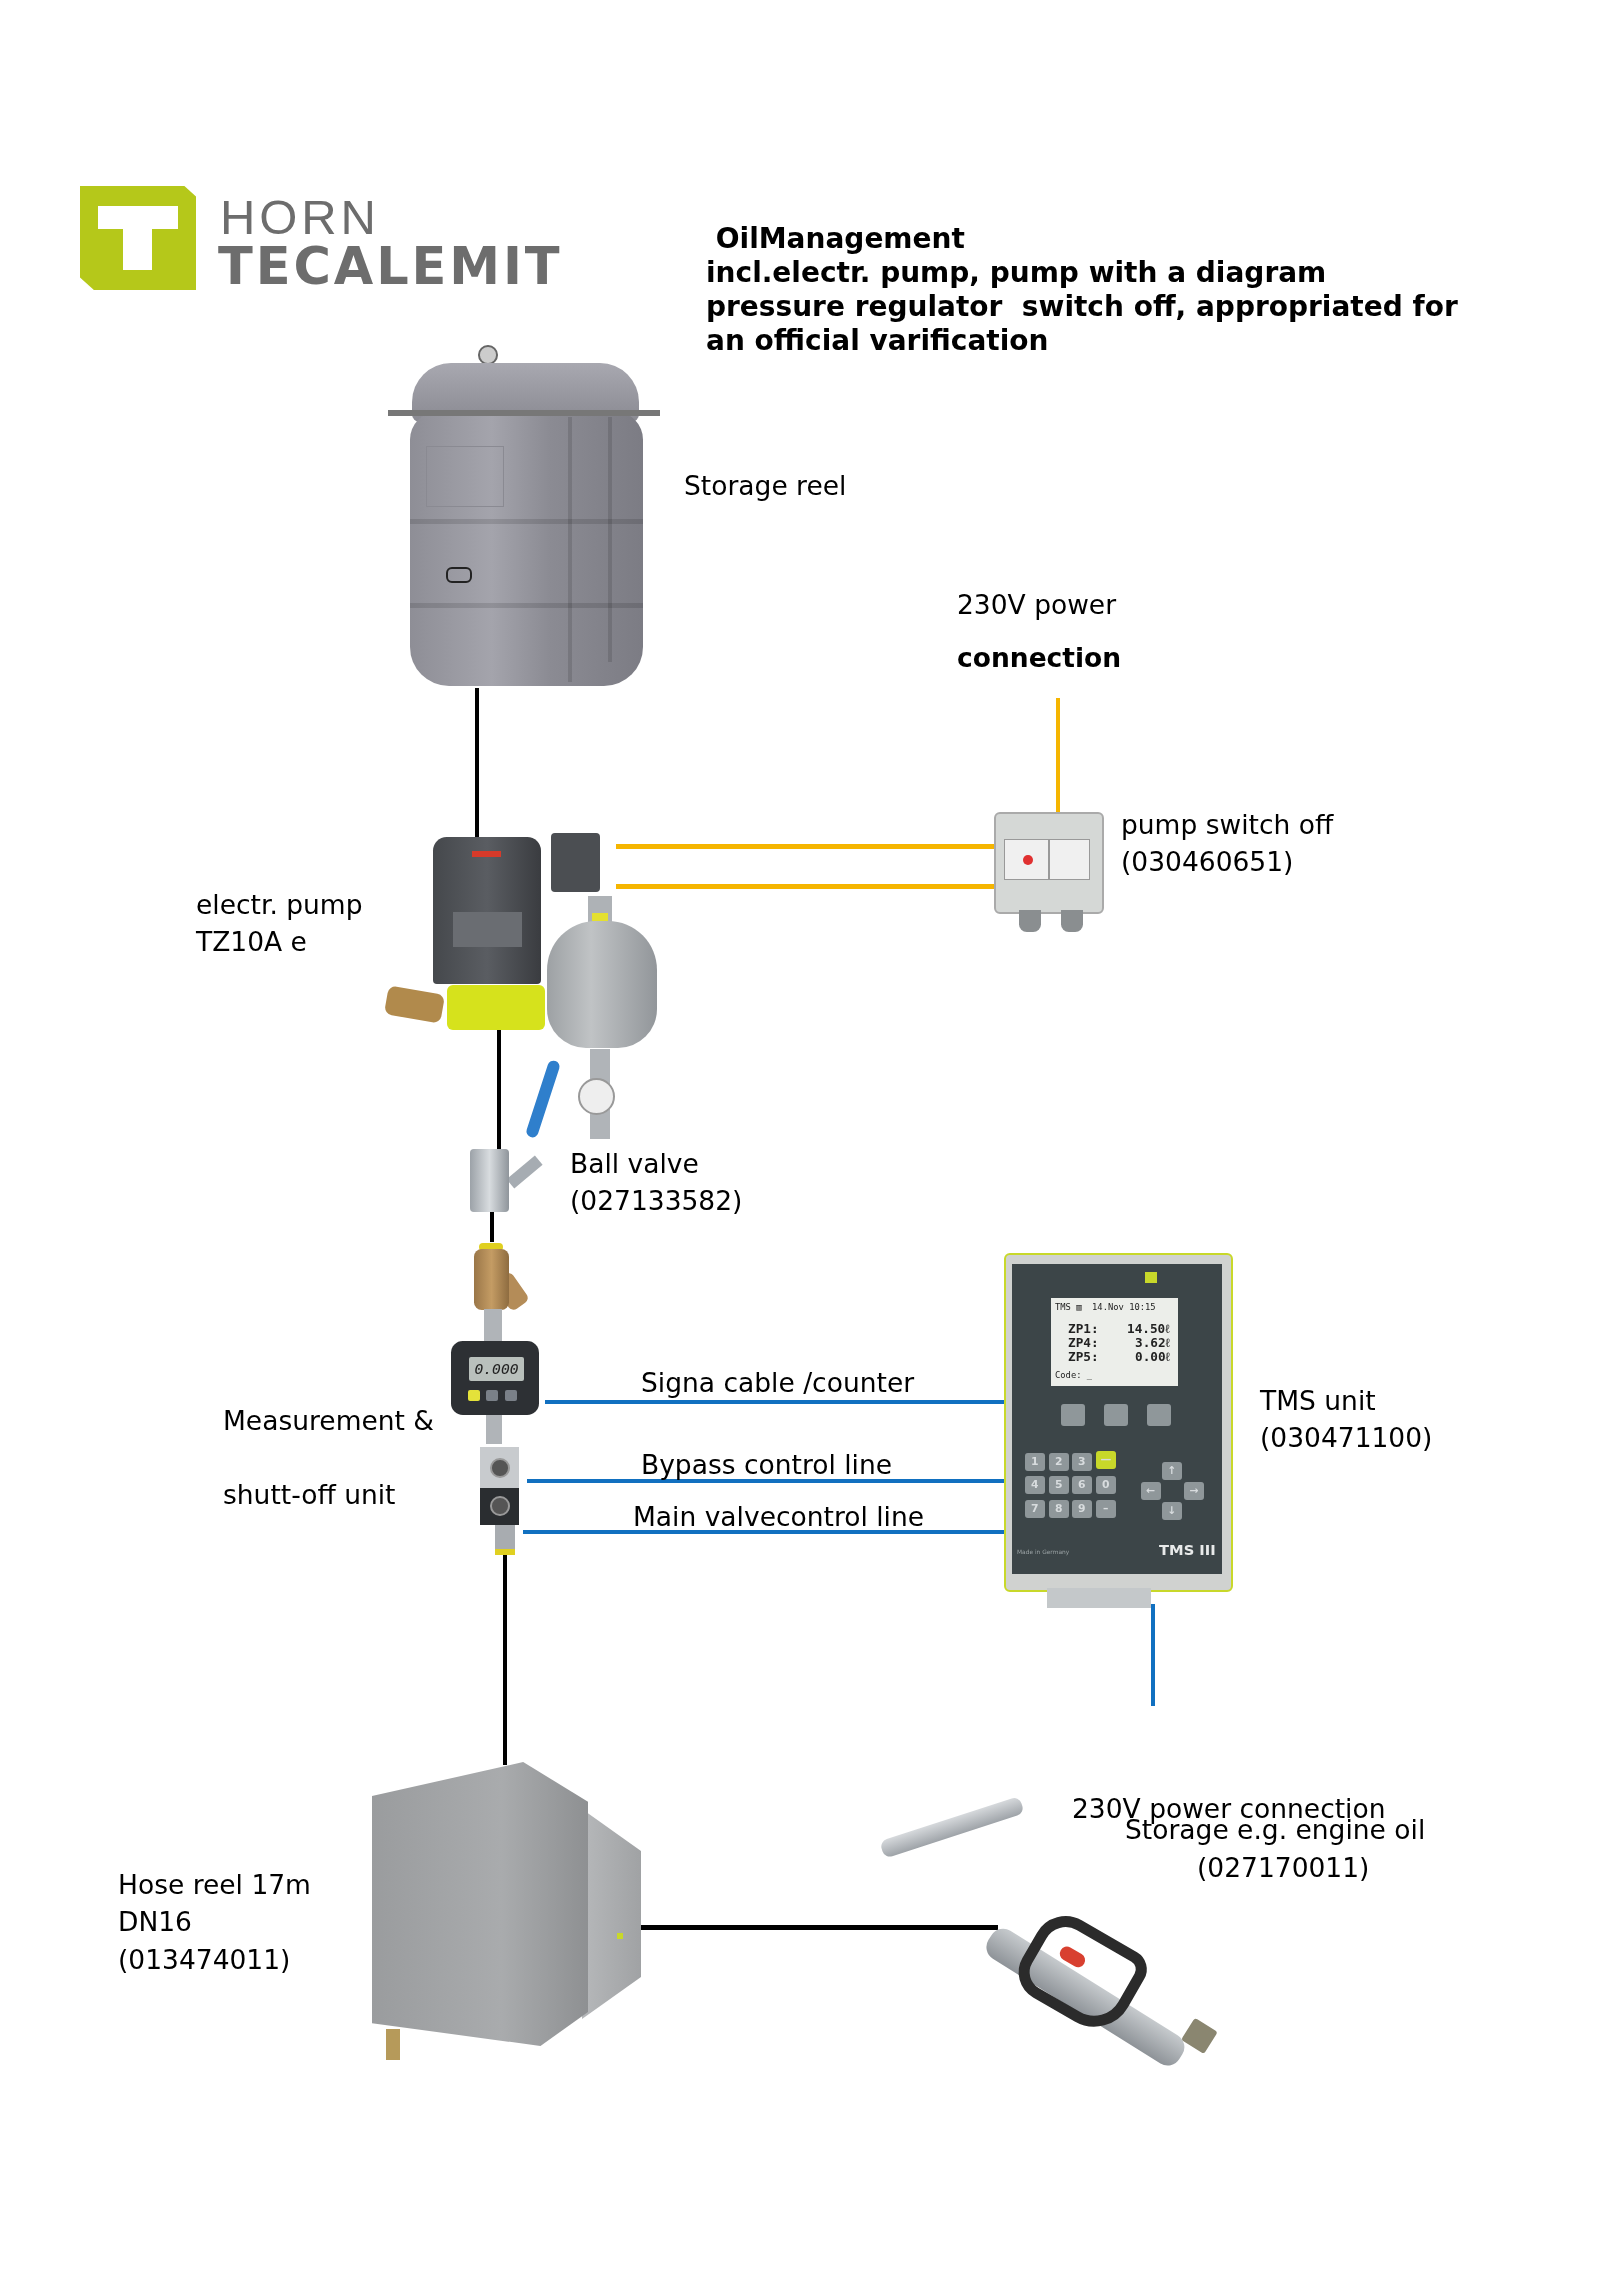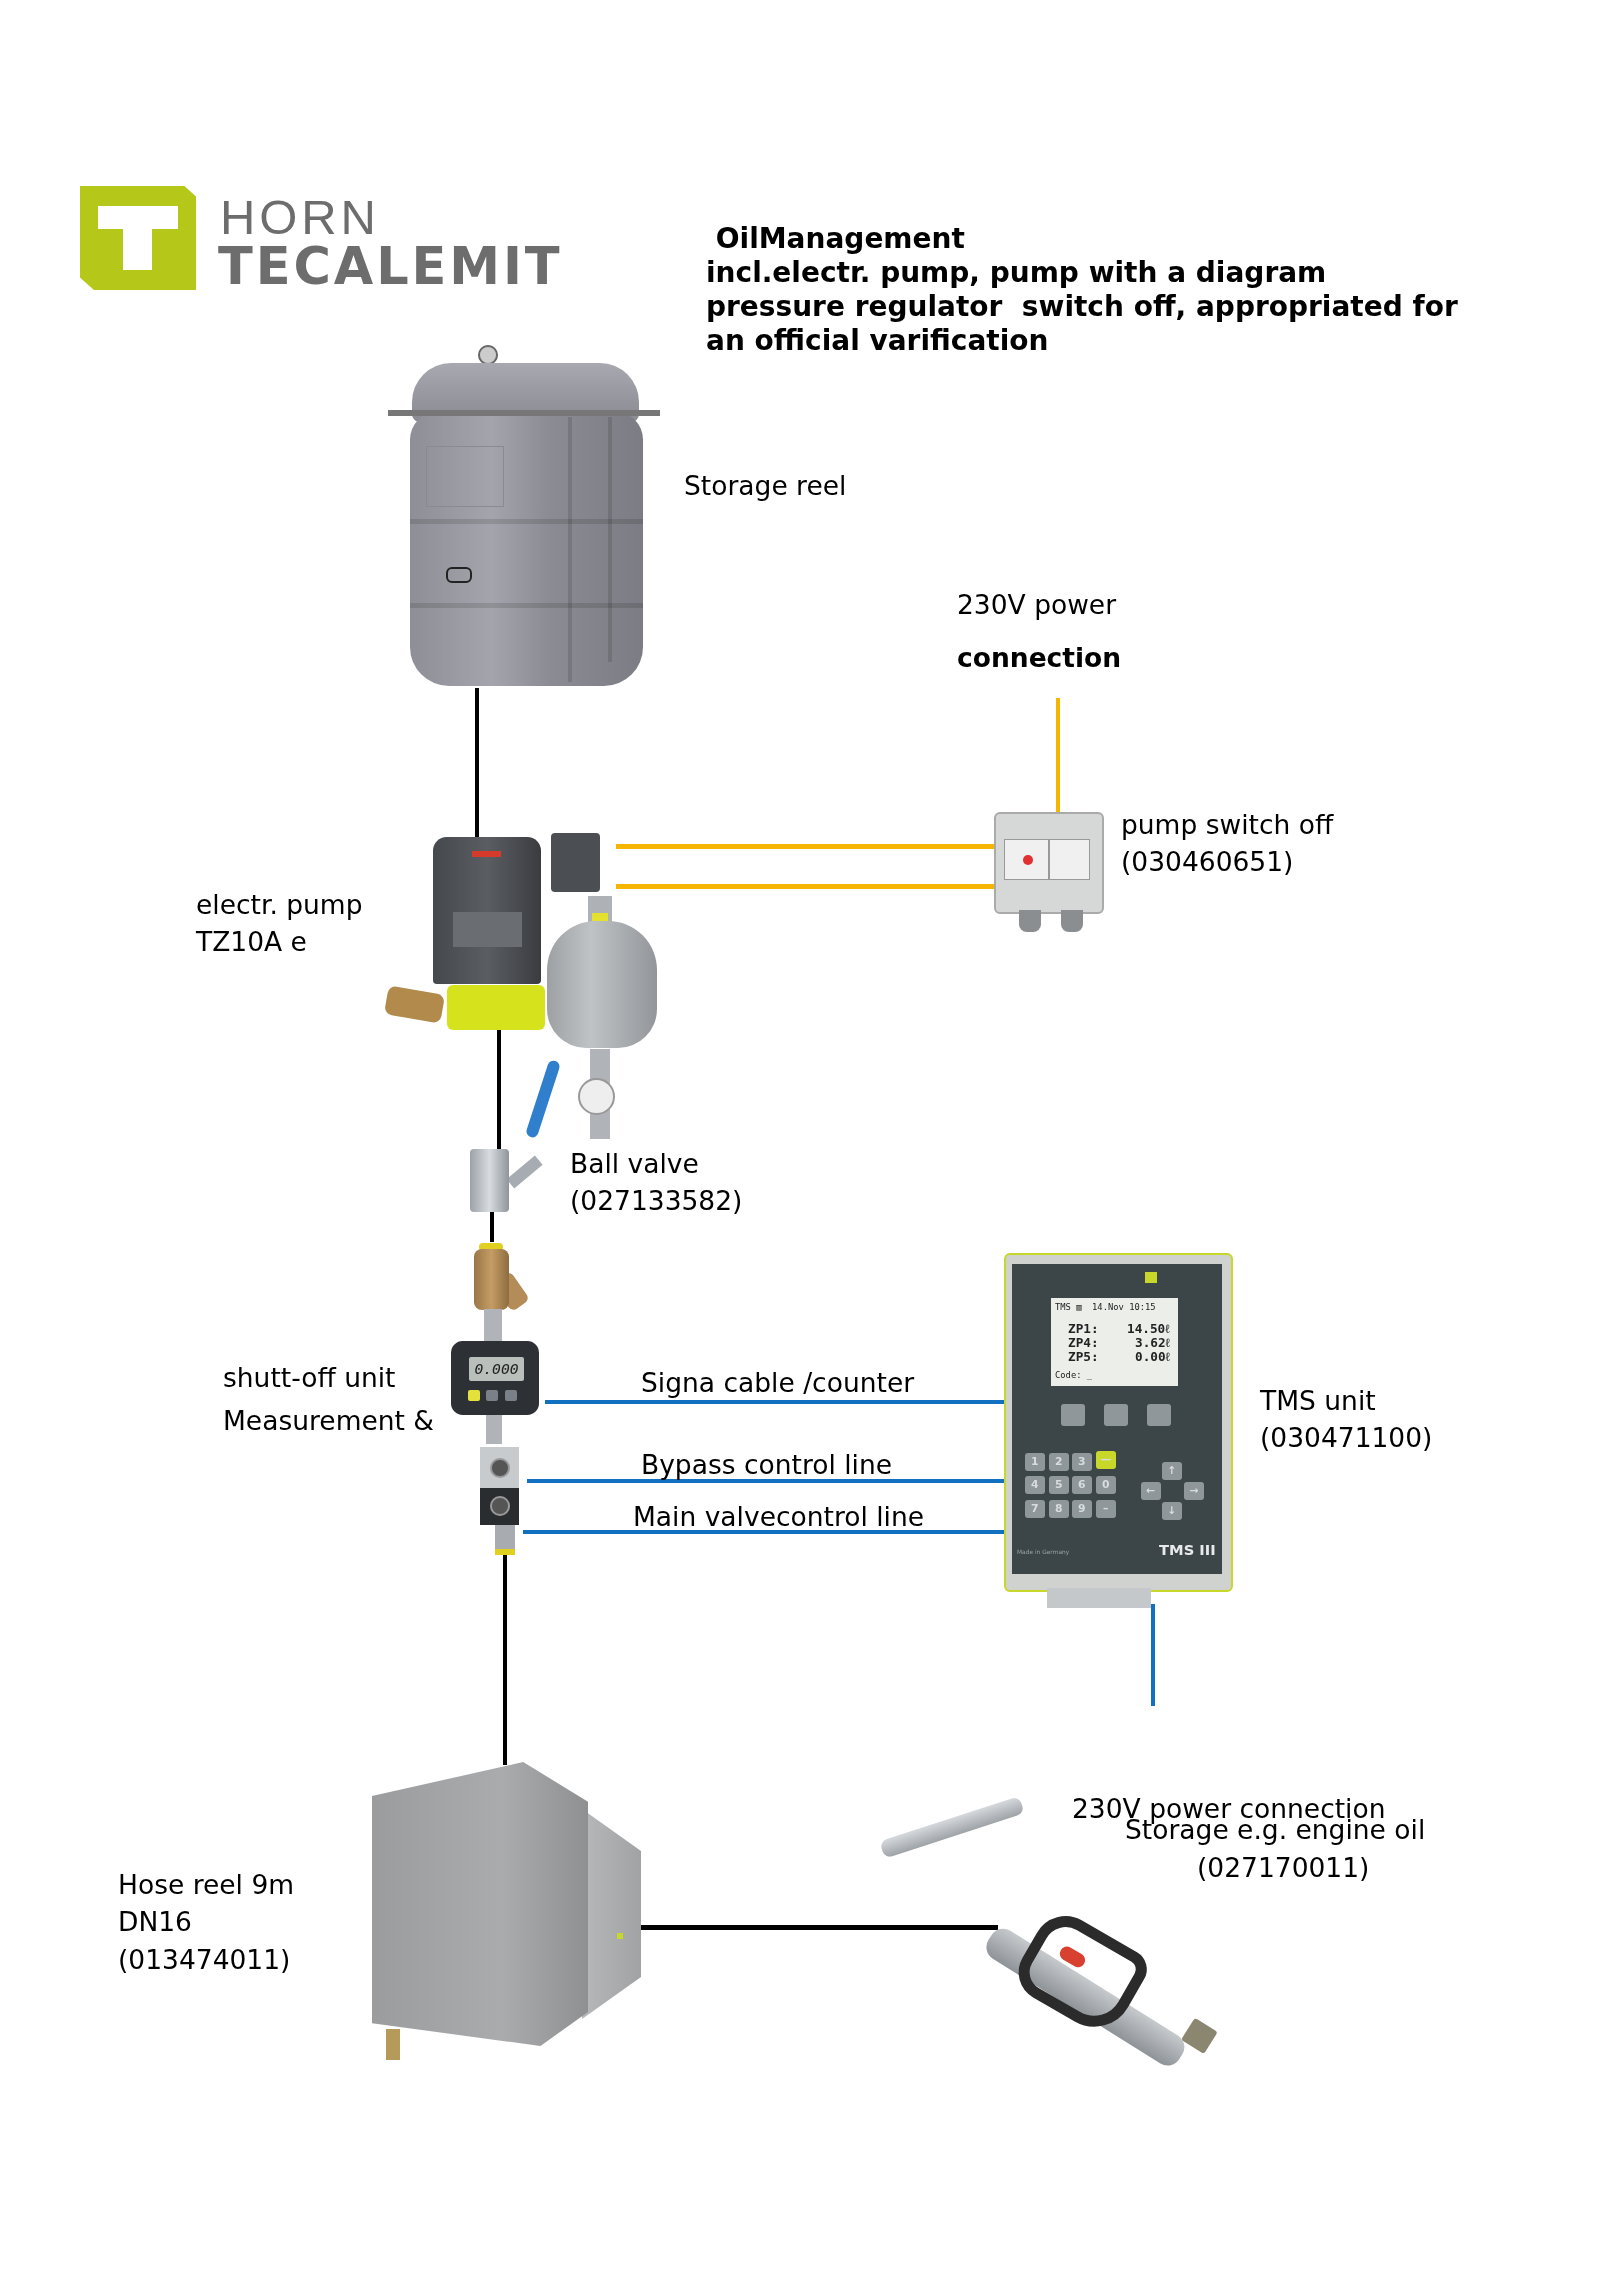--- a/index.html
+++ b/index.html
@@ -183,21 +183,21 @@
   <div class="meter-btn" style="left:505px;background:#7a8088;"></div>
   <div class="valve-pipe2"></div>
   <div class="valve1"></div>
   <div class="valve-nut" style="left:490px;top:1458px;"></div>
   <div class="valve2"></div>
   <div class="valve-nut" style="left:490px;top:1496px;"></div>
   <div class="valve-foot"></div>
   <div class="valve-ring"></div>
 </div>
 <div class="lbl" style="left:223px;top:1402px;">Measurement &amp;</div>
-<div class="lbl" style="left:223px;top:1359px;">shutt-off unit</div>
+<div class="lbl" style="left:223px;top:1476px;">shutt-off unit</div>
 
 <div class="lbl" style="left:641px;top:1364px;">Signa cable /counter</div>
 <div class="lbl" style="left:641px;top:1446px;">Bypass control line</div>
 <div class="lbl" style="left:598px;top:1498px;margin-left:35px;">Main valvecontrol line</div>
 
 <div>
   <div class="tms"></div>
   <div class="tms-face"></div>
   <div class="tms-logo"></div>
   <div class="tms-lcd"></div>
@@ -240,21 +240,21 @@
 <div class="lbl" style="left:1260px;top:1419px;">(030471100)</div>
 
 <div class="lbl" style="left:1072px;top:1790px;">230V power connection</div>
 
 <div>
   <div class="reel-side"></div>
   <div class="reel"></div>
   <div class="reel-logo"></div>
   <div class="reel-coupling"></div>
 </div>
-<div class="lbl" style="left:118px;top:1866px;">Hose reel 9m</div>
+<div class="lbl" style="left:118px;top:1866px;">Hose reel 17m</div>
 <div class="lbl" style="left:118px;top:1903px;">DN16</div>
 <div class="lbl" style="left:118px;top:1941px;">(013474011)</div>
 
 <div>
   <div class="nz-spout"></div>
   <div class="nz-body"></div>
   <div class="nz-grip"></div>
   <div class="nz-trigger"></div>
   <div class="nz-nut"></div>
 </div>

